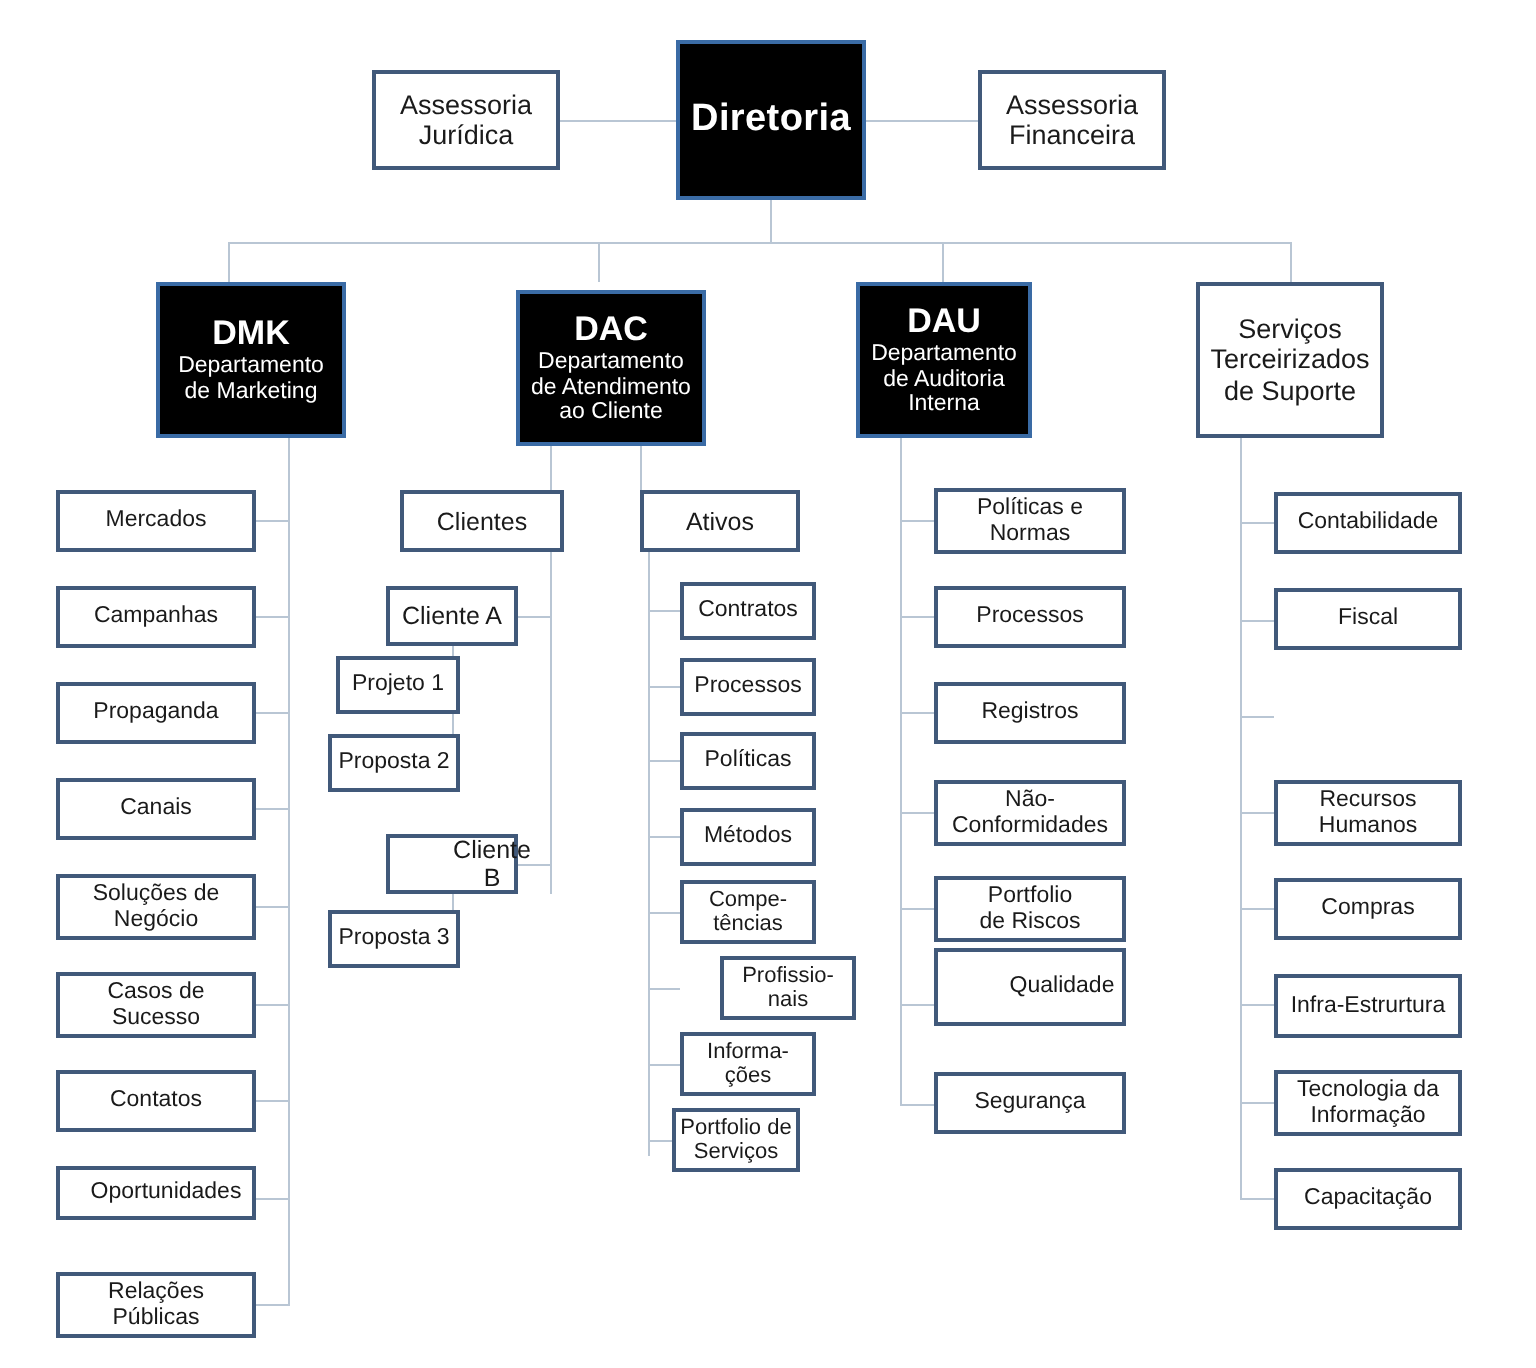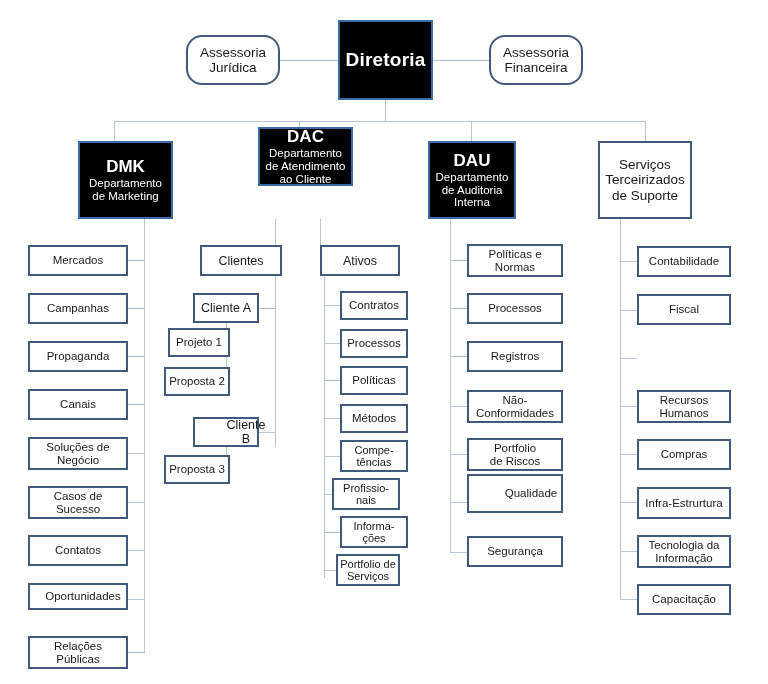--- a/index.html
+++ b/index.html
@@ -32,21 +32,21 @@
   .node.blue{
     background:#000000;
     border:2px solid #3a6ba5;
     color:#ffffff;
   }
   .node .ttl{display:block;font-weight:bold;}
   .node .sub{display:block;}
 
   
   .root{font-size:19px;font-weight:bold;letter-spacing:.2px;}
-  .advisor{font-size:13.5px;border-radius:16px;}
+  .advisor{font-size:13.5px;}
   .dept{padding:4px 2px;flex-direction:column;}
   .dept .ttl{font-size:17px;margin-bottom:1px;}
   .dept .sub{font-size:11.5px;}
   .deptplain{font-size:13.5px;}
   .lvl2{font-size:12.5px;}
   .leaf{font-size:11.5px;}
   .leaf.sm{font-size:11px;}
 </style>
 </head>
 <body>
@@ -69,21 +69,21 @@
 
   <div class="node advisor" style="left:489px;top:35px;width:94px;height:50px;">Assessoria
 Financeira</div>
 
   <div class="node blue dept" style="left:78px;top:141px;width:95px;height:78px;">
     <span class="ttl">DMK</span>
     <span class="sub">Departamento
 de Marketing</span>
   </div>
 
-  <div class="node blue dept" style="left:258px;top:127px;width:95px;height:59px;">
+  <div class="node blue dept" style="left:258px;top:145px;width:95px;height:78px;">
     <span class="ttl">DAC</span>
     <span class="sub">Departamento
 de Atendimento
 ao Cliente</span>
   </div>
 
   <div class="node blue dept" style="left:428px;top:141px;width:88px;height:78px;">
     <span class="ttl">DAU</span>
     <span class="sub">Departamento
 de Auditoria
@@ -154,21 +154,21 @@
   <div class="line h" style="left:324px;top:494px;width:16px;"></div>
   <div class="line h" style="left:324px;top:532px;width:16px;"></div>
   <div class="line h" style="left:324px;top:570px;width:16px;"></div>
 
   <div class="node leaf" style="left:340px;top:291px;width:68px;height:29px;">Contratos</div>
   <div class="node leaf" style="left:340px;top:329px;width:68px;height:29px;">Processos</div>
   <div class="node leaf" style="left:340px;top:366px;width:68px;height:29px;">Políticas</div>
   <div class="node leaf" style="left:340px;top:404px;width:68px;height:29px;">Métodos</div>
   <div class="node leaf sm" style="left:340px;top:440px;width:68px;height:32px;">Compe-
 tências</div>
-  <div class="node leaf sm" style="left:332px;top:478px;width:68px;height:32px;">Profissio-
+  <div class="node leaf sm" style="left:360px;top:478px;width:68px;height:32px;">Profissio-
 nais</div>
   <div class="node leaf sm" style="left:340px;top:516px;width:68px;height:32px;">Informa-
 ções</div>
   <div class="node leaf sm" style="left:336px;top:554px;width:64px;height:32px;">Portfolio de
 Serviços</div>
 
   <div class="line v" style="left:450px;top:219px;height:334px;"></div>
   <div class="line h" style="left:450px;top:260px;width:17px;"></div>
   <div class="line h" style="left:450px;top:308px;width:17px;"></div>
   <div class="line h" style="left:450px;top:356px;width:17px;"></div>

